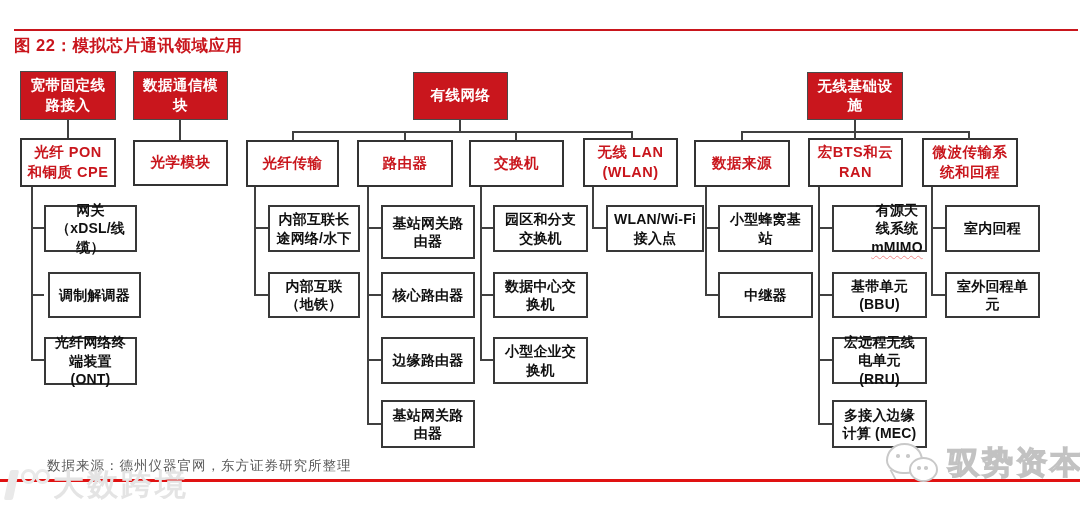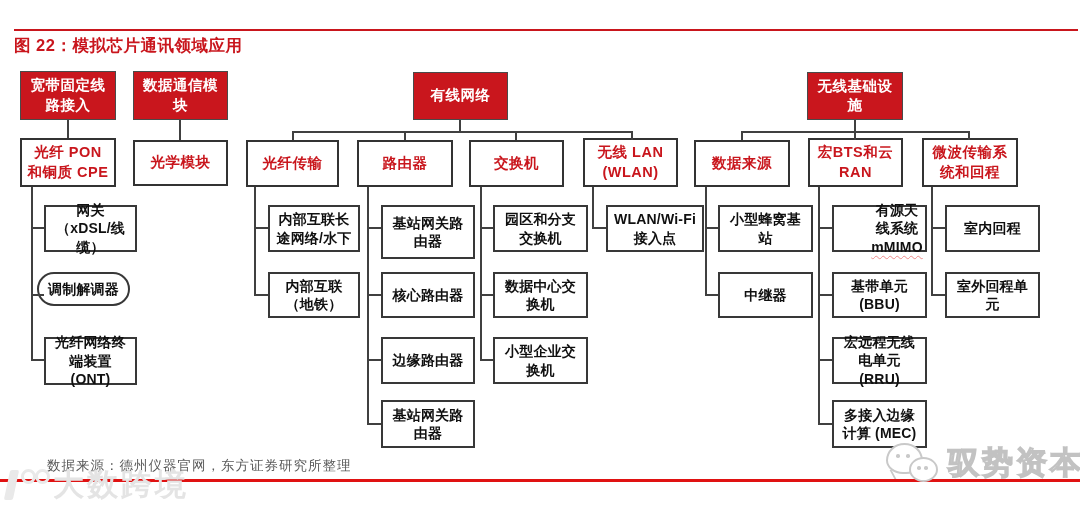--- a/index.html
+++ b/index.html
@@ -65,21 +65,21 @@
   <div class="box l2" style="left:133px;top:140px;width:95px;height:46px;">光学模块</div>
   <div class="box l2" style="left:246px;top:140px;width:93px;height:47px;">光纤传输</div>
   <div class="box l2" style="left:357px;top:140px;width:96px;height:47px;">路由器</div>
   <div class="box l2" style="left:469px;top:140px;width:95px;height:47px;">交换机</div>
   <div class="box l2" style="left:583px;top:138px;width:95px;height:49px;">无线 LAN (WLAN)</div>
   <div class="box l2" style="left:694px;top:140px;width:96px;height:47px;">数据来源</div>
   <div class="box l2" style="left:808px;top:138px;width:95px;height:49px;">宏BTS和云RAN</div>
   <div class="box l2" style="left:922px;top:138px;width:96px;height:49px;">微波传输系统和回程</div>
 
   <div class="box l3" style="left:44px;top:205px;width:93px;height:47px;">网关（xDSL/线缆）</div>
-  <div class="box l3" style="left:37px;top:272px;width:93px;height:34px;border-radius:17px;">调制解调器</div>
+  <div class="box l3" style="left:48px;top:272px;width:93px;height:46px;">调制解调器</div>
   <div class="box l3" style="left:44px;top:337px;width:93px;height:48px;">光纤网络终端装置 (ONT)</div>
 
   <div class="box l3" style="left:268px;top:205px;width:92px;height:47px;">内部互联长途网络/水下</div>
   <div class="box l3" style="left:268px;top:272px;width:92px;height:46px;">内部互联（地铁）</div>
 
   <div class="box l3" style="left:381px;top:205px;width:94px;height:54px;">基站网关路由器</div>
   <div class="box l3" style="left:381px;top:272px;width:94px;height:46px;">核心路由器</div>
   <div class="box l3" style="left:381px;top:337px;width:94px;height:47px;">边缘路由器</div>
   <div class="box l3" style="left:381px;top:400px;width:94px;height:48px;">基站网关路由器</div>
 

